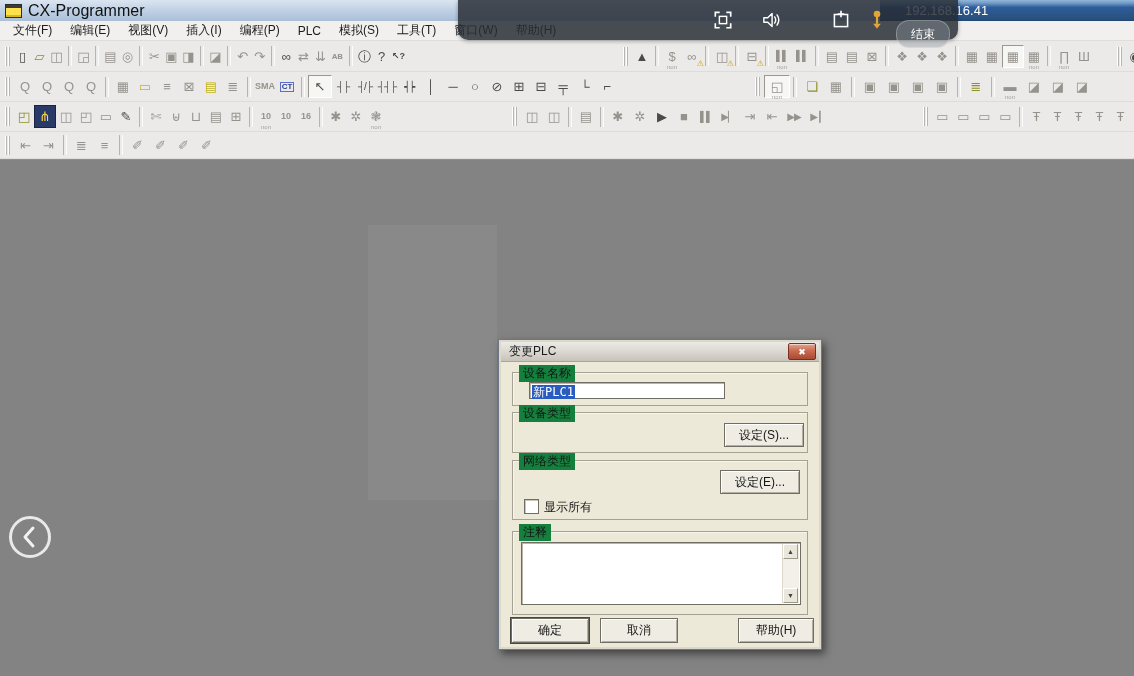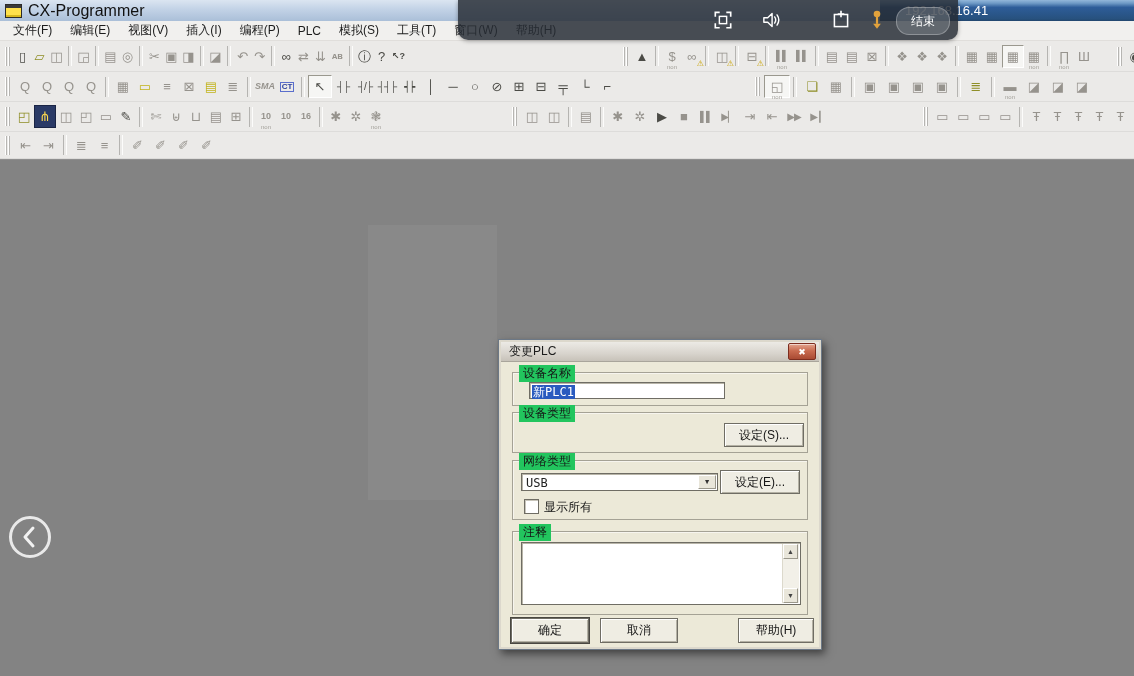--- a/index.html
+++ b/index.html
@@ -52,39 +52,39 @@
   .workspace{left:0;top:160px;width:1134px;height:516px;background:#838383;}
   .patch{left:368px;top:65px;width:129px;height:275px;background:rgba(255,255,255,.05);}
   .back-btn{left:9px;top:356px;width:42px;height:42px;border-radius:50%;
     border:3px solid rgba(242,242,242,.92);box-sizing:border-box;cursor:pointer;}
 
   
   .overlay{left:458px;top:0;width:500px;height:40px;background:rgba(38,44,52,.84);
     border-radius:0 0 10px 10px;z-index:30;box-shadow:0 1px 4px rgba(0,0,0,.35);}
   .ov-text{position:absolute;left:20px;top:12px;font-size:13px;color:#f2f2f2;white-space:nowrap;}
   .ov-btn{position:absolute;top:8px;width:26px;height:24px;display:flex;align-items:center;justify-content:center;cursor:pointer;}
-  .end-btn{position:absolute;right:8px;top:7px;height:26px;padding:0 14px;border-radius:13px;
+  .end-btn{position:absolute;right:8px;top:20px;height:26px;padding:0 14px;border-radius:13px;
     background:rgba(140,147,155,.40);border:1px solid rgba(255,255,255,.28);
     color:#fff;font-size:12px;display:flex;align-items:center;cursor:pointer;}
 
   
   .dialog{left:498px;top:339px;width:322px;height:309px;background:#ece9d8;
     border:1px solid #6c7886;box-shadow:inset 0 0 0 2px #dcd8cc, 3px 4px 8px rgba(0,0,0,.5);z-index:20;}
   .dlg-title{position:absolute;left:2px;top:2px;right:2px;height:20px;
     background:linear-gradient(180deg,#eceae5 0%,#d8d4cd 60%,#c7c2b9 100%);
     border-bottom:1px solid #a9a59b;display:flex;align-items:center;padding-left:8px;box-sizing:border-box;
     font-size:12px;color:#1b1b1b;}
   .dlg-close{position:absolute;right:5px;top:3px;width:26px;height:15px;border-radius:2px;
     background:linear-gradient(180deg,#e3a58f 0%,#c96b50 45%,#a94a33 100%);
     border:1px solid #7c2d1f;color:#fff;font-size:9px;font-weight:bold;
     display:flex;align-items:center;justify-content:center;cursor:pointer;
     box-shadow:inset 0 1px 0 rgba(255,255,255,.55);}
   .grp{position:absolute;left:13px;right:13px;border:1px solid #a5a295;
     box-shadow:inset 1px 1px 0 #f7f5ee;}
-  .grp-label{position:absolute;top:-8px;left:6px;background:#22c55e;padding:0 4px;font-size:12px;color:#161616;}
+  .grp-label{position:absolute;top:-8px;left:6px;background:#15803d;padding:0 4px;font-size:12px;color:#161616;}
   .txtfield{position:absolute;background:#fff;border:1px solid #6f6d64;
     box-shadow:inset 1px 1px 0 #b8b5a8;font:12px "DejaVu Sans Mono","Liberation Mono",monospace;
     padding:1px 2px;box-sizing:border-box;}
   .seltext{background:#2a5bbf;color:#fff;padding:0 1px;}
   .combo{position:absolute;background:#fff;border:1px solid #6f6d64;box-shadow:inset 1px 1px 0 #b8b5a8;
     font:12px "DejaVu Sans Mono","Liberation Mono",monospace;box-sizing:border-box;cursor:pointer;}
   .combo-text{position:absolute;left:4px;top:2px;}
   .combo-btn{position:absolute;right:1px;top:1px;bottom:1px;width:16px;background:#e9e6da;
     border:1px solid #9b988c;border-top-color:#fff;border-left-color:#fff;
     display:flex;align-items:center;justify-content:center;}
@@ -302,21 +302,21 @@
         <div class="tb-btn" style="width: 22px;">
           <span>⊠</span>
         </div>
         <div class="tb-btn yellow" style="width: 22px;">
           <span>▤</span>
         </div>
         <div class="tb-btn" style="width: 22px;">
           <span>≣</span>
         </div>
         <div class="tb-sep"></div>
-        <div class="tb-btn txt" style="width: 22px; font-style: italic;">
+        <div class="tb-btn txt" style="width: 22px;">
           <span>SMA</span>
         </div>
         <div class="tb-btn blue" style="width: 22px;">
           <span>CT</span>
         </div>
         <div class="tb-sep"></div>
         <div class="tb-btn dark sel" style="width: 22px;">
           <span>↖</span>
         </div>
         <div class="tb-btn dark pair" style="width: 22px;">
@@ -621,24 +621,20 @@
     </div>
   </div>
 
   <div class="grp" style="top:72px;height:39px">
     <span class="grp-label">设备类型</span>
     <div class="cbtn" style="right:3px;top:10px;width:78px;height:22px">设定(S)...</div>
   </div>
 
   <div class="grp" style="top:120px;height:58px">
     <span class="grp-label">网络类型</span>
-    <div class="combo" style="left:8px;top:12px;width:197px;height:18px">
-      <span class="combo-text">USB</span>
-      <span class="combo-btn"></span>
-    </div>
     <div class="cbtn" style="right:7px;top:9px;width:78px;height:22px">设定(E)...</div>
     <div class="chk" style="left:11px;top:38px"></div>
     <span class="chk-label" style="left:31px;top:38px">显示所有</span>
   </div>
 
   <div class="grp" style="top:191px;height:82px">
     <span class="grp-label">注释</span>
     <div class="comment-area" style="left:8px;right:6px;top:10px;bottom:9px">
       <div class="sb">
         <div class="sb-btn sb-up"></div>

